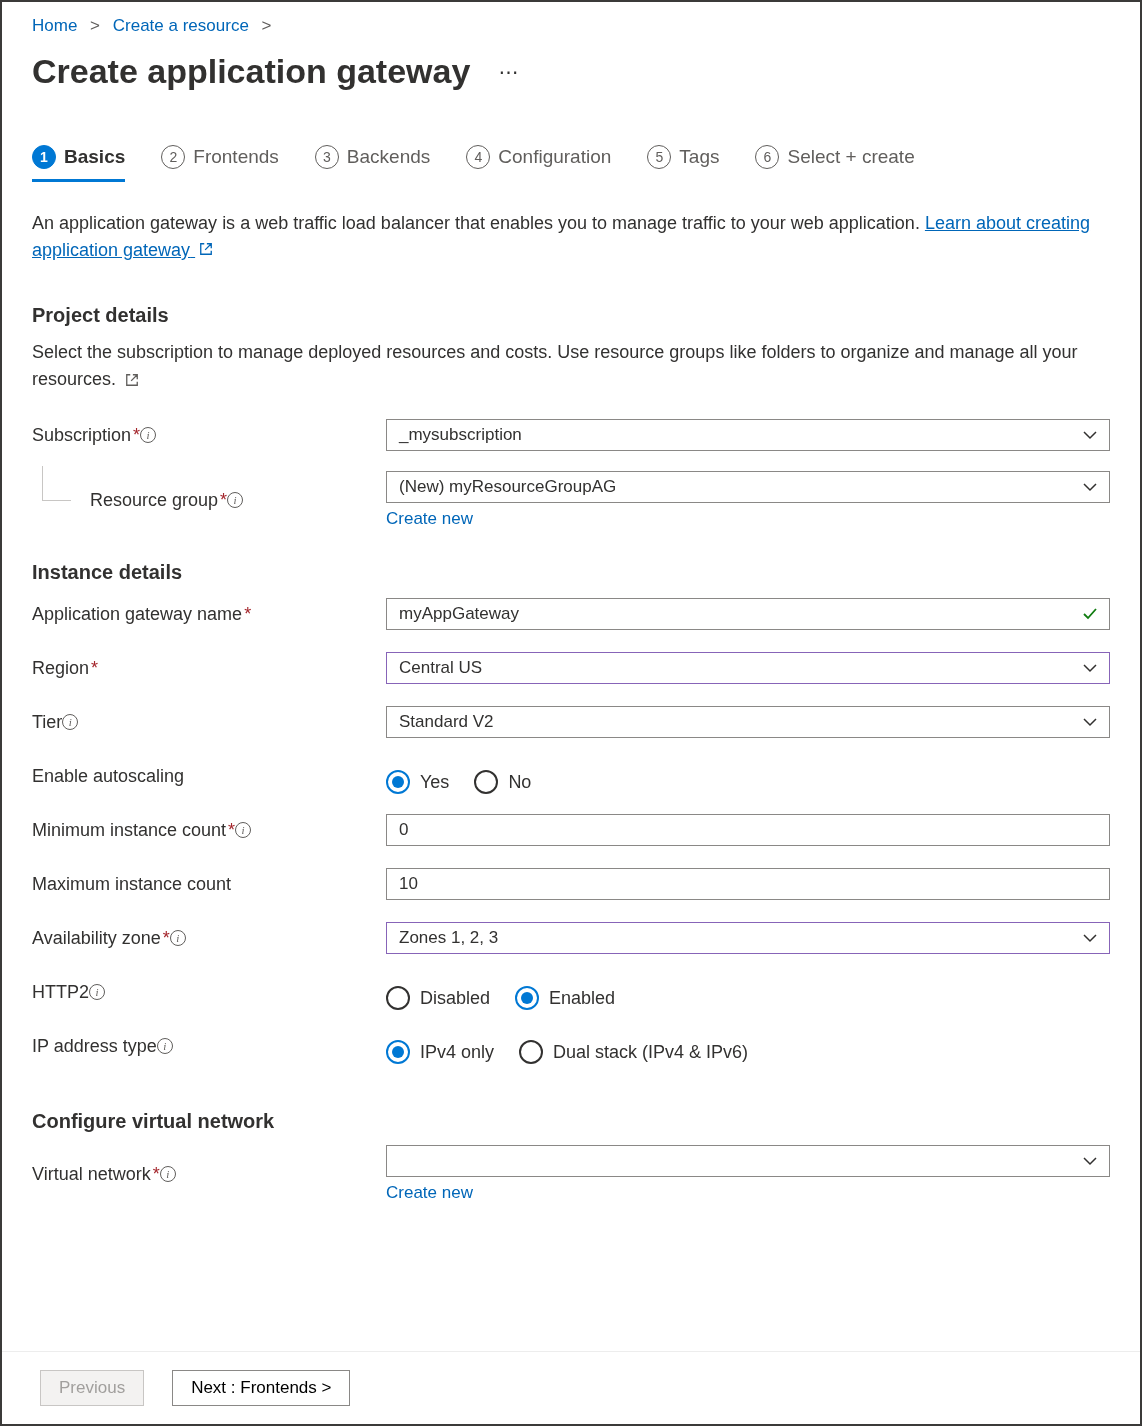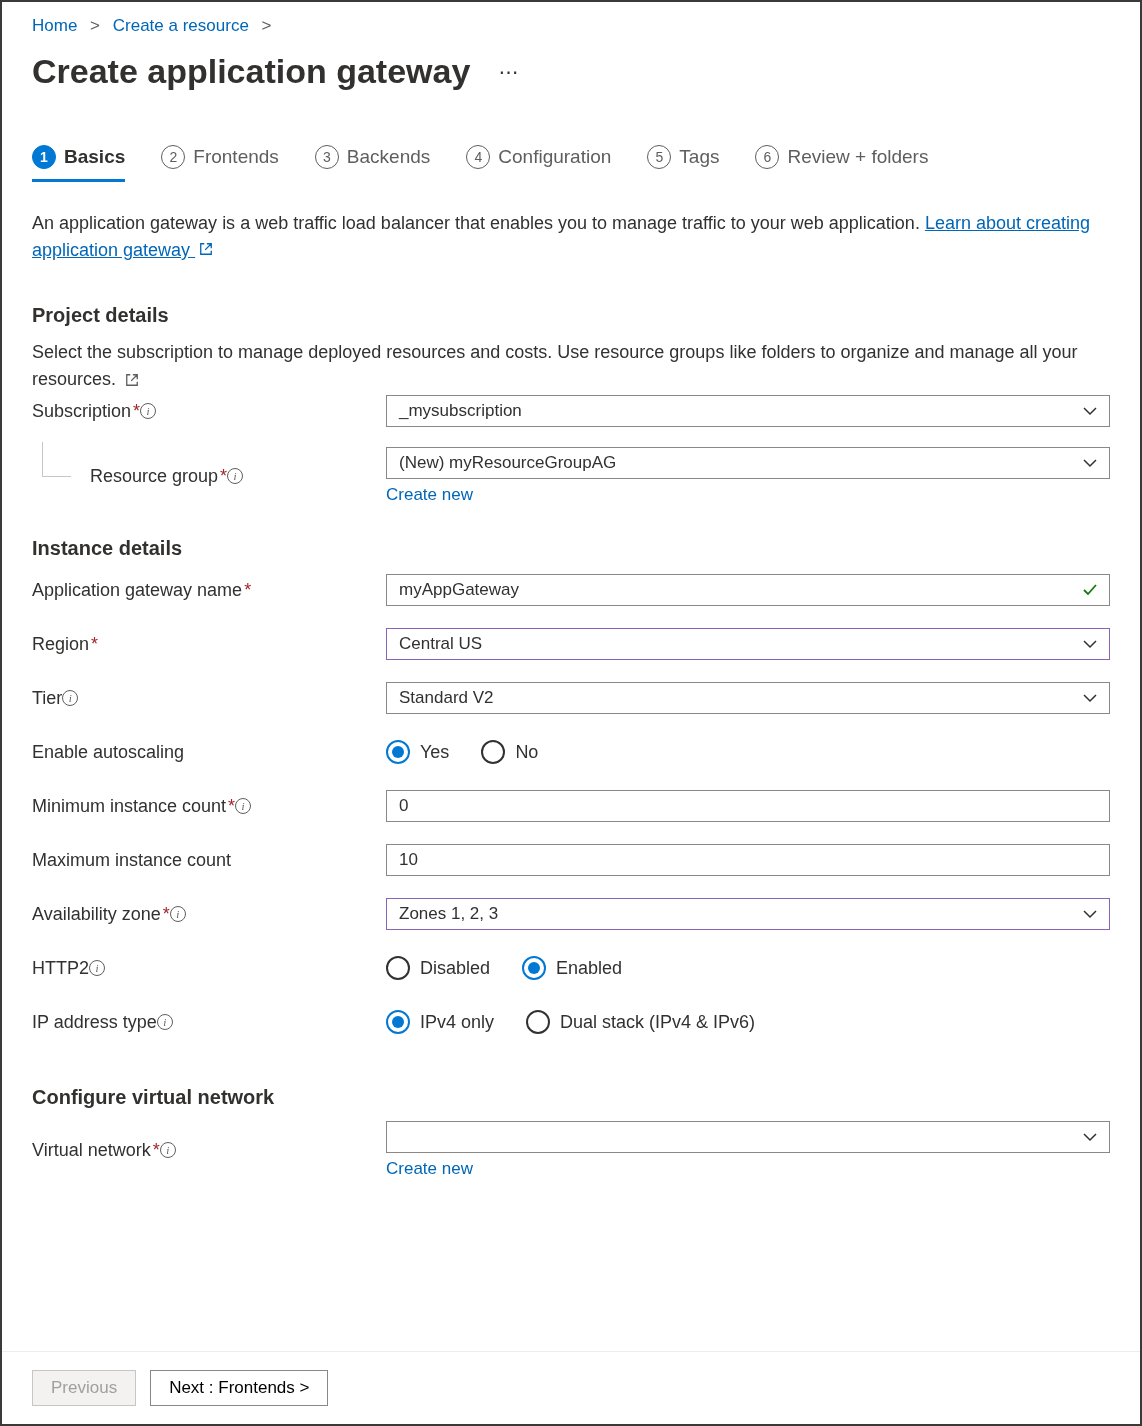--- a/index.html
+++ b/index.html
@@ -39,45 +39,45 @@
   .tab.active{color:var(--text);font-weight:600;}
   .tab.active::after{content:"";position:absolute;left:0;right:0;bottom:-1px;height:3px;background:var(--accent);}
   .step-badge{width:24px;height:24px;border-radius:50%;border:1.5px solid var(--muted);display:inline-flex;align-items:center;justify-content:center;font-size:14px;font-weight:400;color:var(--muted);}
   .tab.active .step-badge{background:var(--accent);border-color:var(--accent);color:#fff;font-weight:600;}
   
   .desc{font-size:18px;line-height:1.5;margin-bottom:40px;}
   .desc a{text-decoration:underline;}
   .ext-icon{display:inline-block;width:14px;height:14px;margin-left:4px;vertical-align:baseline;}
   
   h2{font-size:20px;font-weight:600;margin:0 0 12px 0;}
-  .sec-desc{font-size:18px;line-height:1.5;}
+  .sec-desc{font-size:18px;line-height:1.5;margin-bottom:24px;}
   
   .row{display:flex;align-items:center;margin-bottom:18px;min-height:36px;}
   .row .lbl{width:354px;flex-shrink:0;display:flex;align-items:center;gap:0;font-size:18px;}
   .row.indent .lbl{padding-left:58px;position:relative;}
   .row.indent .lbl::before{content:"";position:absolute;left:10px;top:-24px;width:28px;height:34px;border-left:1px solid var(--border-light);border-bottom:1px solid var(--border-light);}
   .req{color:#a4262c;font-size:18px;line-height:1;margin-left:2px;}
   .info-icon{width:16px;height:16px;display:inline-flex;align-items:center;justify-content:center;border:1px solid var(--muted);border-radius:50%;font-size:11px;color:var(--muted);font-family:Georgia,serif;font-style:italic;cursor:help;}
   .ctrl{flex:1;}
   
   .select,.textinput{width:100%;height:32px;border:1px solid var(--border);background:#fff;font-size:17px;padding:0 40px 0 12px;position:relative;display:flex;align-items:center;cursor:pointer;}
   .select.purple{border-color:var(--purple);}
   .select .chev{position:absolute;right:12px;top:50%;transform:translateY(-50%);}
   .textinput{cursor:text;padding-right:40px;}
   .textinput .check{position:absolute;right:10px;top:50%;transform:translateY(-50%);}
   .sublink{display:inline-block;margin-top:6px;font-size:17px;color:var(--link);}
   
-  .radio-group{display:flex;gap:32px;align-items:center;height:36px;}
+  .radio-group{display:flex;gap:25px;align-items:flex-end;height:36px;}
   .radio{display:flex;align-items:center;gap:10px;cursor:pointer;font-size:18px;}
   .radio .outer{width:24px;height:24px;border:2px solid #323130;border-radius:50%;display:flex;align-items:center;justify-content:center;}
   .radio.sel .outer{border-color:var(--accent);}
   .radio .inner{width:12px;height:12px;border-radius:50%;}
   .radio.sel .inner{background:var(--accent);}
   
-  .footer{position:absolute;left:0;right:0;bottom:0;border-top:1px solid #ededed;padding:18px 30px;display:flex;gap:14px;background:#fff;}
+  .footer{position:absolute;left:0;right:0;bottom:0;border-top:1px solid #ededed;padding:18px 38px;display:flex;gap:28px;background:#fff;}
   .btn{height:36px;padding:0 18px;font-size:17px;border:1px solid #8a8886;background:#fff;cursor:pointer;display:inline-flex;align-items:center;}
   .btn.disabled{color:#a19f9d;border-color:#c8c6c4;background:#f3f2f1;cursor:default;}
   
   svg{display:block;}
   .section-gap{height:28px;}
 </style>
 </head>
 <body>
 
 <div class="breadcrumb">
@@ -108,21 +108,21 @@
   <div class="tab">
     <span class="step-badge">4</span>
     <span>Configuration</span>
   </div>
   <div class="tab">
     <span class="step-badge">5</span>
     <span>Tags</span>
   </div>
   <div class="tab">
     <span class="step-badge">6</span>
-    <span>Review + folders</span>
+    <span>Select + create</span>
   </div>
 </div>
 
 <div class="desc">
   <span>An application gateway is a web traffic load balancer that enables you to manage traffic to your web application.  </span>
   <a><span>Learn about creating application gateway</span>
     <svg class="ext-icon" viewBox="0 0 16 16">
         <path fill="none" stroke="currentColor" stroke-width="1.5" d="M6 2H2v12h12v-4M9 2h5v5M14 2L7 9"></path>
       </svg>
   </a>

